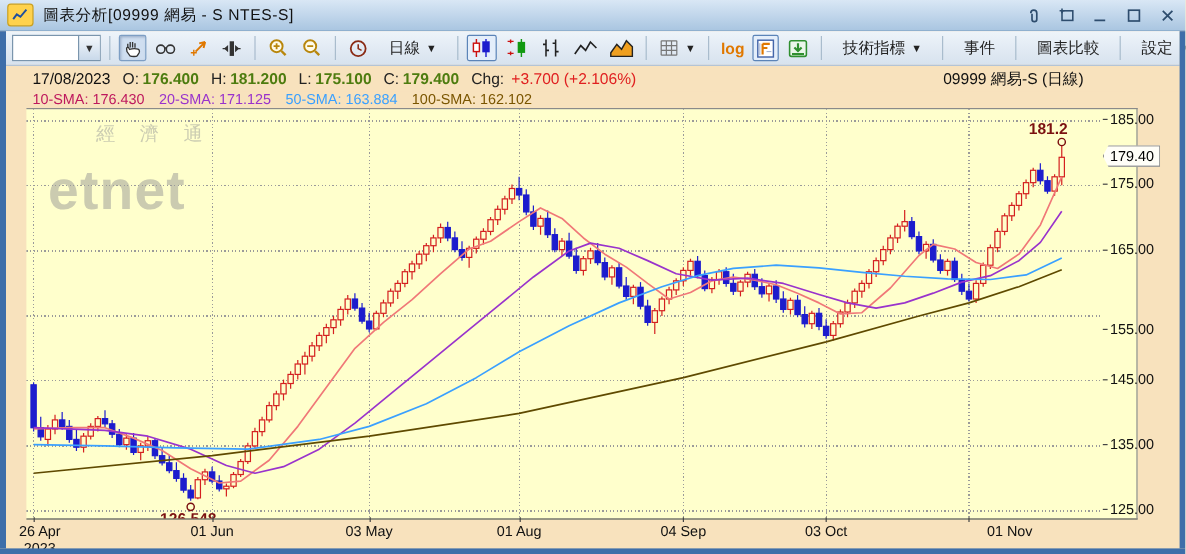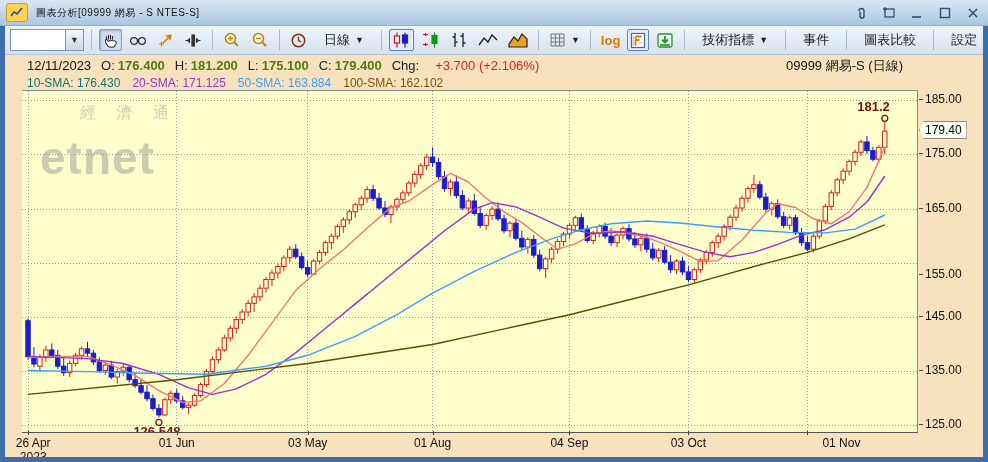--- a/index.html
+++ b/index.html
@@ -1,20 +1,20 @@
 <!DOCTYPE html>
 <html><head>
 <meta charset="utf-8">
 <style>
   html,body{margin:0;padding:0;background:#e8e8e8;}
   .window{position:relative;width:988px;height:462px;font-family:"Liberation Sans","DejaVu Sans",sans-serif;overflow:hidden;background:#f8e2bd;}
   
   .titlebar{position:absolute;left:0;top:0;width:988px;height:26px;background:linear-gradient(#d9e7f5,#aac6e1);border-bottom:1px solid #8fb0cf;display:flex;align-items:center;box-sizing:border-box;padding:0 6px;}
   .app-icon{width:20px;height:17px;background:#ffd24d;border:1px solid #caa020;border-radius:3px;margin-right:8px;display:flex;align-items:center;justify-content:center;}
-  .title-text{font-size:10px;color:#111;letter-spacing:0.5px;}
+  .title-text{font-size:13px;color:#111;letter-spacing:0.5px;}
   .win-controls{margin-left:auto;display:flex;align-items:center;gap:10px;}
   .win-btn{width:18px;height:16px;display:flex;align-items:center;justify-content:center;color:#2e4d6e;font-size:13px;cursor:default;}
   .border-left,.border-right{position:absolute;top:26px;width:5px;height:431px;background:#3e6ea9;}
   .border-left{left:0;}
   .border-right{left:983px;}
   .border-bottom{position:absolute;left:0;top:457px;width:988px;height:5px;background:#3e6ea9;}
   
   .toolbar{position:absolute;left:5px;top:26px;width:978px;height:29px;background:linear-gradient(#eef4fa,#d7e2ee);border-bottom:1px solid #b3c4d6;display:flex;align-items:center;box-sizing:border-box;padding:0 5px;gap:4px;font-size:13px;color:#222;}
   .tb-sep{width:1px;height:20px;background:#a9bccd;margin:0 3px;flex:0 0 auto;}
   .tb-btn{height:22px;min-width:22px;display:flex;align-items:center;justify-content:center;border:1px solid transparent;border-radius:2px;padding:0 2px;box-sizing:border-box;flex:0 0 auto;}
@@ -23,25 +23,25 @@
   .tb-text-btn{padding:0 10px;height:22px;display:flex;align-items:center;gap:5px;white-space:nowrap;flex:0 0 auto;}
   .combo{width:72px;height:20px;background:#fff;border:1px solid #7a95ad;display:flex;flex:0 0 auto;}
   .combo input{flex:1;border:0;outline:0;min-width:0;font-size:12px;padding:0 3px;background:transparent;}
   .combo .dd{width:17px;background:linear-gradient(#f4f8fc,#c9d9ea);border-left:1px solid #7a95ad;display:flex;align-items:center;justify-content:center;font-size:9px;color:#333;}
   .caret{font-size:9px;color:#222;}
   .log-txt{color:#e07800;font-weight:bold;font-size:13px;}
   
   .quotebar{position:absolute;left:5px;top:55px;width:978px;height:21px;background:#f8e2bd;display:flex;align-items:center;font-size:13px;color:#111;box-sizing:border-box;padding:0 8px 0 22px;}
   .quotebar .lbl{margin-left:10px;color:#222;}
   .quotebar .val{color:#4d7c0f;font-weight:bold;margin-left:3px;}
-  .quotebar .chg{color:#e02020;margin-left:16px;}
+  .quotebar .chg{color:#e02020;margin-left:6px;}
   .quotebar .inst{margin-left:auto;margin-right:72px;color:#111;}
   .smabar{position:absolute;left:5px;top:76px;width:978px;height:14px;background:#f8e2bd;display:flex;align-items:center;gap:12px;font-size:12px;box-sizing:border-box;padding:0 0 0 22px;}
   
-  .plot{position:absolute;left:22px;top:90px;width:895px;height:341px;background:#ffffcc;border-top:1px solid #8a8a8a;border-bottom:1px solid #555;border-right:1px solid #8a8a8a;box-sizing:content-box;}
+  .plot{position:absolute;left:22px;top:90px;width:895px;height:341px;background:#ffffcc;border-top:1px solid #8a8a8a;border-bottom:1px solid #555;border-right:1px solid #8a8a8a;box-sizing:content-box;padding-left:30px;}
   .watermark{position:absolute;left:18px;top:14px;color:#c9c9ae;pointer-events:none;line-height:1;}
   .watermark .l1{font-size:16px;letter-spacing:8px;padding-left:40px;color:#cccdb2;}
   .watermark .l2{font-size:46px;font-weight:bold;letter-spacing:1px;color:#cbcbb0;margin-top:14px;}
   .plot svg{position:absolute;left:0;top:0;}
   
   .yaxis{position:absolute;left:918px;top:90px;width:65px;height:341px;font-size:12px;color:#111;}
   .ylab{position:absolute;left:7px;white-space:nowrap;}
   .ylab::before{content:"";position:absolute;left:-6px;top:7px;width:4px;height:1px;background:#444;}
   .lastprice{position:absolute;left:1px;background:#fffef8;border:1px solid #8a8a8a;padding:1px 4px 1px 5px;font-size:12px;color:#000;clip-path:polygon(0 50%,10% 0,100% 0,100% 100%,10% 100%);}
   .xaxis{position:absolute;left:5px;top:431px;width:978px;height:26px;font-size:12px;color:#111;padding-left:12px;}
@@ -237,36 +237,36 @@
     </div>
     <div class="tb-sep"></div>
     <div class="tb-text-btn">
       <span>設定</span>
         <span class="caret">▼</span>
     </div>
 
   </div>
 
   <div class="quotebar">
-    <span>12/11/2023</span>
+    <span>17/08/2023</span>
     <span class="lbl">O:</span>
       <span class="val">176.400</span>
     <span class="lbl">H:</span>
       <span class="val">181.200</span>
     <span class="lbl">L:</span>
       <span class="val">175.100</span>
     <span class="lbl">C:</span>
       <span class="val">179.400</span>
     <span class="lbl">Chg:</span>
       <span class="chg">+3.700 (+2.106%)</span>
     <span class="inst">09999  網易-S (日線)</span>
   </div>
 
   <div class="smabar" id="sma-legend">
-      <span style="color: #0f766e;">10-SMA: 176.430</span>
+      <span style="color: #be185d;">10-SMA: 176.430</span>
       <span style="color: rgb(153, 51, 204);">20-SMA: 171.125</span>
       <span style="color: rgb(58, 160, 255);">50-SMA: 163.884</span>
       <span style="color: rgb(122, 85, 0);">100-SMA: 162.102</span>
     </div>
 
   <div class="plot" id="plot">
     <div class="watermark">
       <div class="l1">經 濟 通</div>
       <div class="l2">etnet</div>
     </div>

